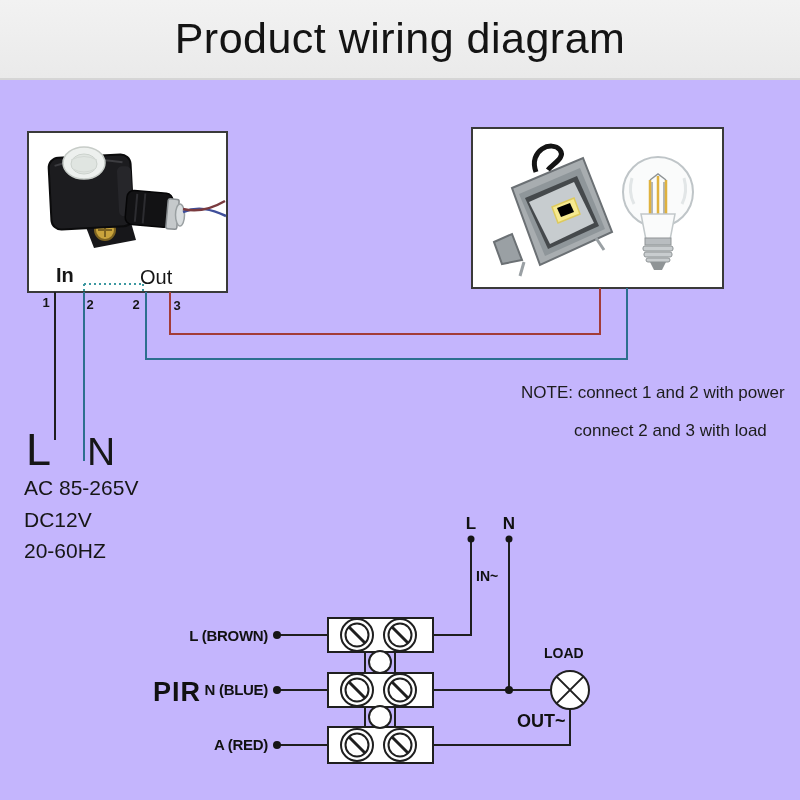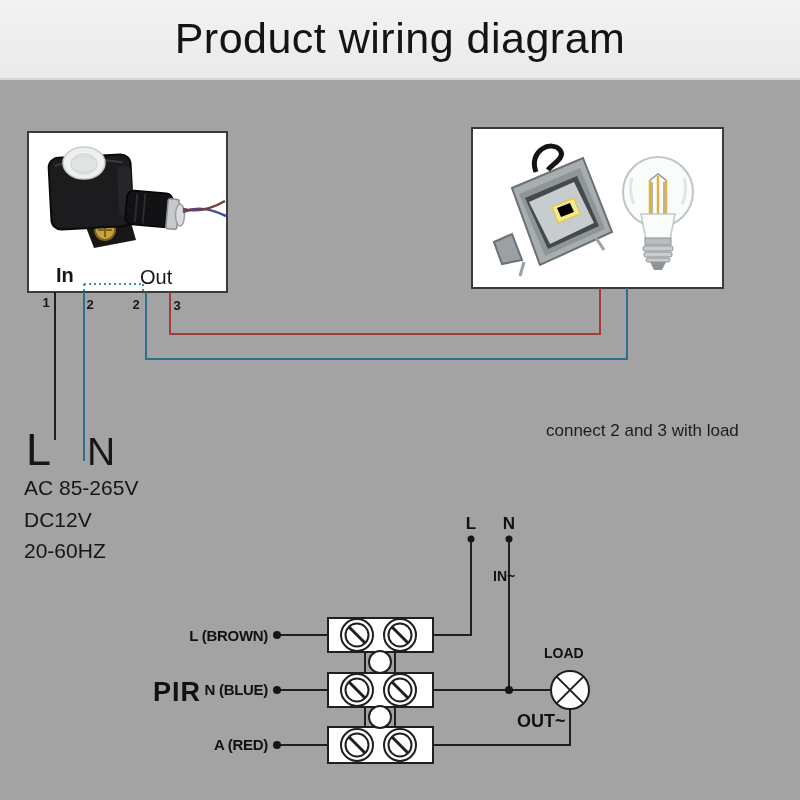--- a/index.html
+++ b/index.html
@@ -1,17 +1,17 @@
 <!DOCTYPE html>
 <html><head>
 <meta charset="utf-8">
 <style>
   html,body{margin:0;padding:0;background:#fff;}
   #stage{
-    position:relative;width:800px;height:800px;overflow:hidden;background:#a3a3a3;
+    position:relative;width:800px;height:800px;overflow:hidden;background:#c4b5fd;
     font-family:"Liberation Sans",sans-serif;color:#1a1a1a;
   }
   .title-bar{
     position:absolute;left:0;top:0;width:800px;height:78px;
     background:linear-gradient(#f2f2f2,#eaeaea);
     border-bottom:2px solid #d5d5d5;
   }
   .title-bar .title{
     width:100%;text-align:center;line-height:76px;font-size:43px;
     color:#141414;letter-spacing:.5px;white-space:nowrap;
@@ -24,25 +24,25 @@
   .term1{left:39px;top:295px;}
   .term2a{left:83px;top:297px;}
   .term2b{left:129px;top:297px;}
   .term3{left:170px;top:298px;}
   .big-l{left:26px;top:424px;font-size:45px;}
   .big-n{left:87px;top:430px;font-size:39px;}
   .spec{left:24px;font-size:21px;font-weight:normal;}
   .spec1{top:476px;} .spec2{top:508px;text-align:center;} .spec3{top:539px;}
   .note{font-size:17px;color:#1c1c1c;}
   .note1{left:521px;top:383px;}
-  .note2{left:546px;top:421px;}
+  .note2{left:574px;top:421px;}
   .bd{font-weight:bold;color:#111;}
   .bd-l{left:462px;top:514px;width:18px;text-align:center;font-size:17px;}
   .bd-n{left:500px;top:514px;width:18px;text-align:center;font-size:17px;}
-  .bd-in{left:476px;top:568px;font-size:14px;margin-left:17px;}
+  .bd-in{left:476px;top:568px;font-size:14px;}
   .bd-out{left:517px;top:711px;font-size:18px;}
   .bd-load{left:544px;top:645px;width:52px;text-align:left;font-size:14px;}
   .bd-pir{left:153px;top:677px;font-size:27px;letter-spacing:1px;}
   .rowlab{left:150px;width:118px;text-align:right;font-size:15px;letter-spacing:-.3px;}
   .rowlab1{top:627px;} .rowlab2{top:681px;} .rowlab3{top:736px;}
 </style>
 </head>
 <body>
 
 <div id="stage">
@@ -179,20 +179,21 @@
   <div class="t term term2b">2</div>
   <div class="t term term3">3</div>
 
   <div class="t big-l">L</div>
   <div class="t big-n">N</div>
 
   <div class="t spec spec1">AC 85-265V</div>
   <div class="t spec spec2">DC12V</div>
   <div class="t spec spec3">20-60HZ</div>
 
+  <div class="t note note1">NOTE: connect 1 and 2 with power</div>
   <div class="t note note2">connect 2 and 3 with load</div>
 
   <div class="t bd bd-l">L</div>
   <div class="t bd bd-n">N</div>
   <div class="t bd bd-in">IN~</div>
   <div class="t bd bd-out">OUT~</div>
   <div class="t bd bd-load">LOAD</div>
   <div class="t bd bd-pir">PIR</div>
 
   <div class="t bd rowlab rowlab1">L (BROWN)</div>

